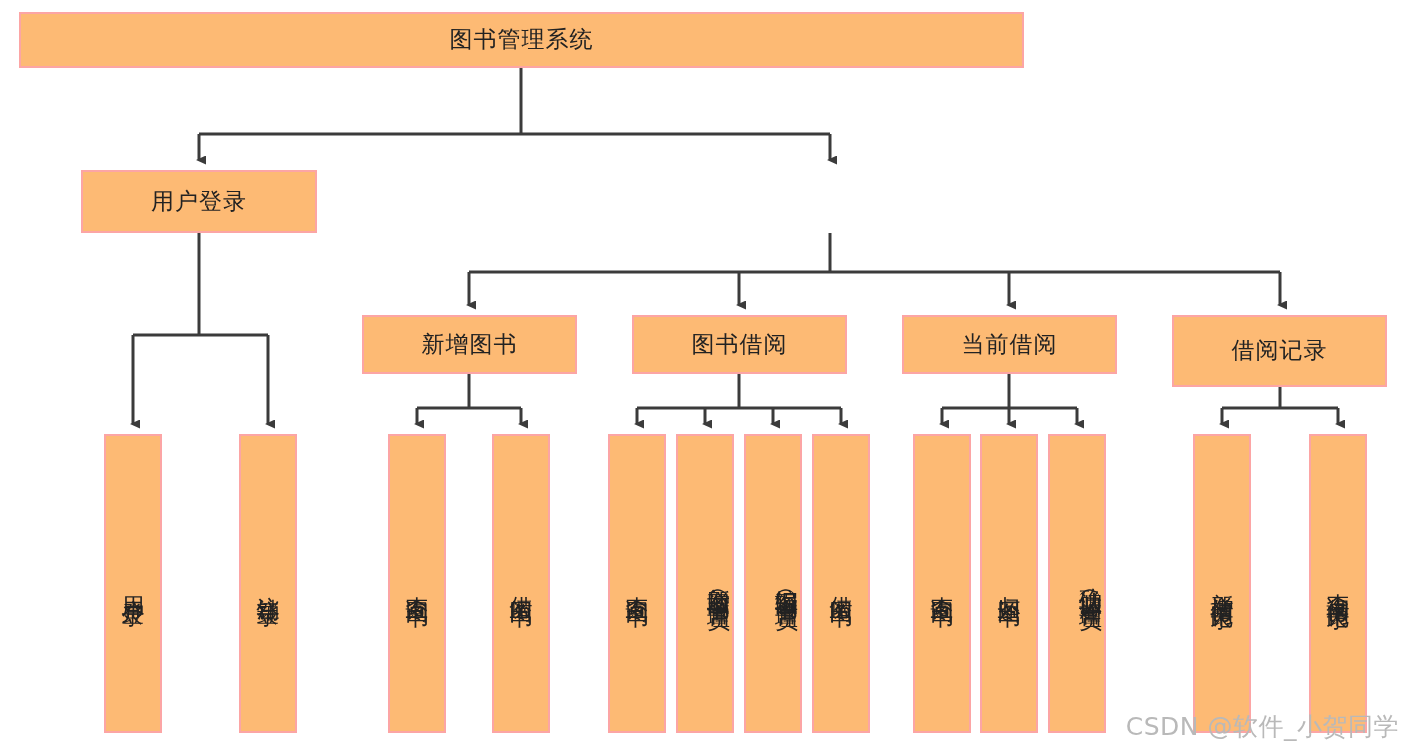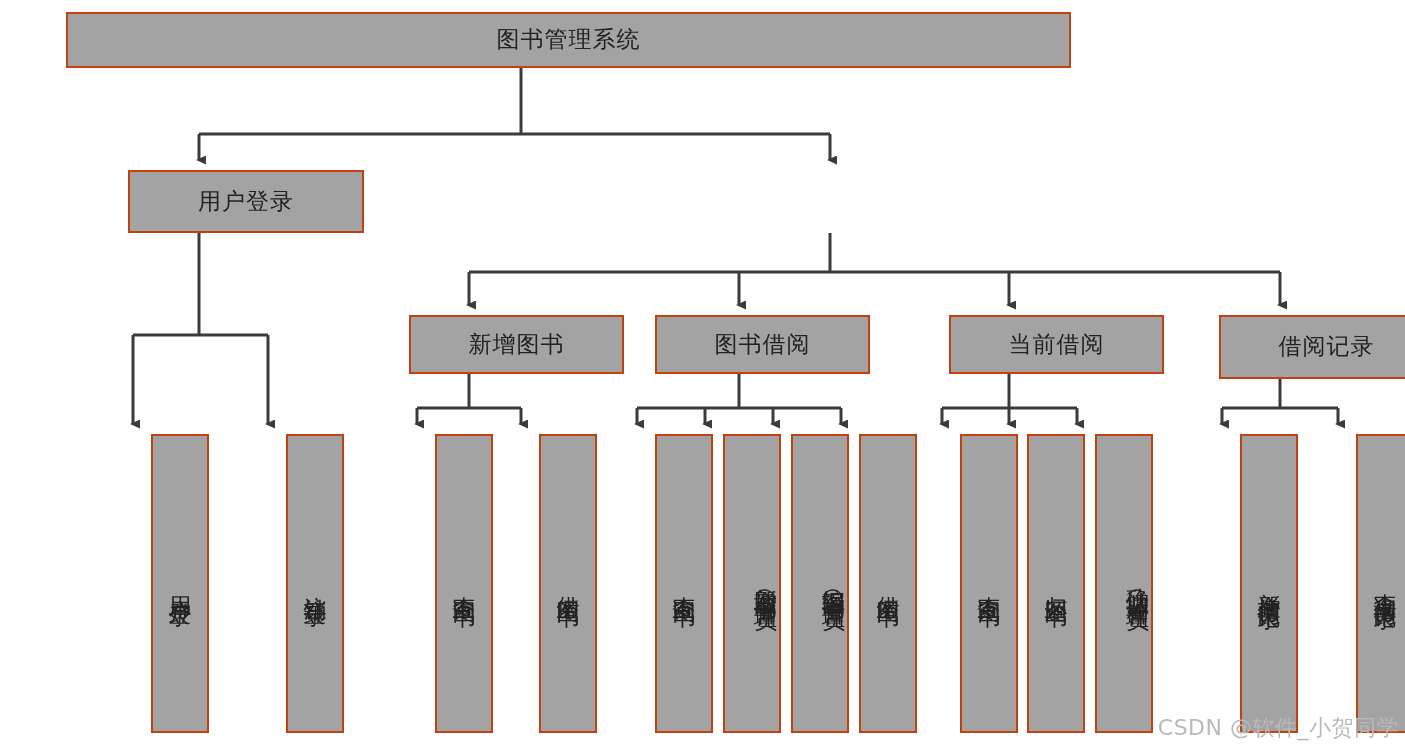--- a/index.html
+++ b/index.html
@@ -22,29 +22,28 @@
     position: absolute;
     left: 0;
     top: 0;
     width: 1405px;
     height: 747px;
     pointer-events: none;
   }
   .node {
     position: absolute;
     box-sizing: border-box;
-    background: #a3a3a3;
-    border: 2px solid #c2410c;
+    background: #fdba74;
+    border: 2px solid #fca5a5;
     display: flex;
     align-items: center;
     justify-content: center;
     color: #222222;
     line-height: 1.18;
     text-align: center;
-    margin-left: 47px;
   }
   .node.h {
     font-size: 23px;
     letter-spacing: 1px;
   }
   .node.v {
     font-size: 23px;
     writing-mode: vertical-rl;
     text-orientation: upright;
     letter-spacing: 3px;
@@ -58,21 +57,21 @@
     display: block;
     white-space: normal;
   }
   .node.v.centerv {
     align-items: center;
   }
   .watermark {
     position: absolute;
     right: 6px;
     bottom: 4px;
-    font-size: 22px;
+    font-size: 25px;
     color: #b9b9b9;
     letter-spacing: 0.5px;
     white-space: nowrap;
     font-family: "DejaVu Sans", "Liberation Sans", sans-serif;
   }
 </style>
 </head>
 <body>
 
 <div id="canvas">
@@ -137,29 +136,29 @@
 
   <div class="node h" style="left:81px; top:170px; width:236px; height:63px;">
     <span class="txt">用户登录</span>
   </div>
 
 
   <div class="node h" style="left:362px; top:315px; width:215px; height:59px;">
     <span class="txt">新增图书</span>
   </div>
 
-  <div class="node h" style="left:608px; top:315px; width:215px; height:59px;">
+  <div class="node h" style="left:632px; top:315px; width:215px; height:59px;">
     <span class="txt">图书借阅</span>
   </div>
 
   <div class="node h" style="left:902px; top:315px; width:215px; height:59px;">
     <span class="txt">当前借阅</span>
   </div>
 
-  <div class="node h" style="left:1172px; top:315px; width:215px; height:64px;">
+  <div class="node h" style="left:1172px; top:315px; width:215px; height:72px;">
     <span class="txt">借阅记录</span>
   </div>
 
   <div class="node v centerv" style="left:104px; top:434px; width:58px; height:299px;">
     <span class="txt">用户登录</span>
   </div>
 
   <div class="node v centerv" style="left:239px; top:434px; width:58px; height:299px;">
     <span class="txt">注销登录</span>
   </div>

